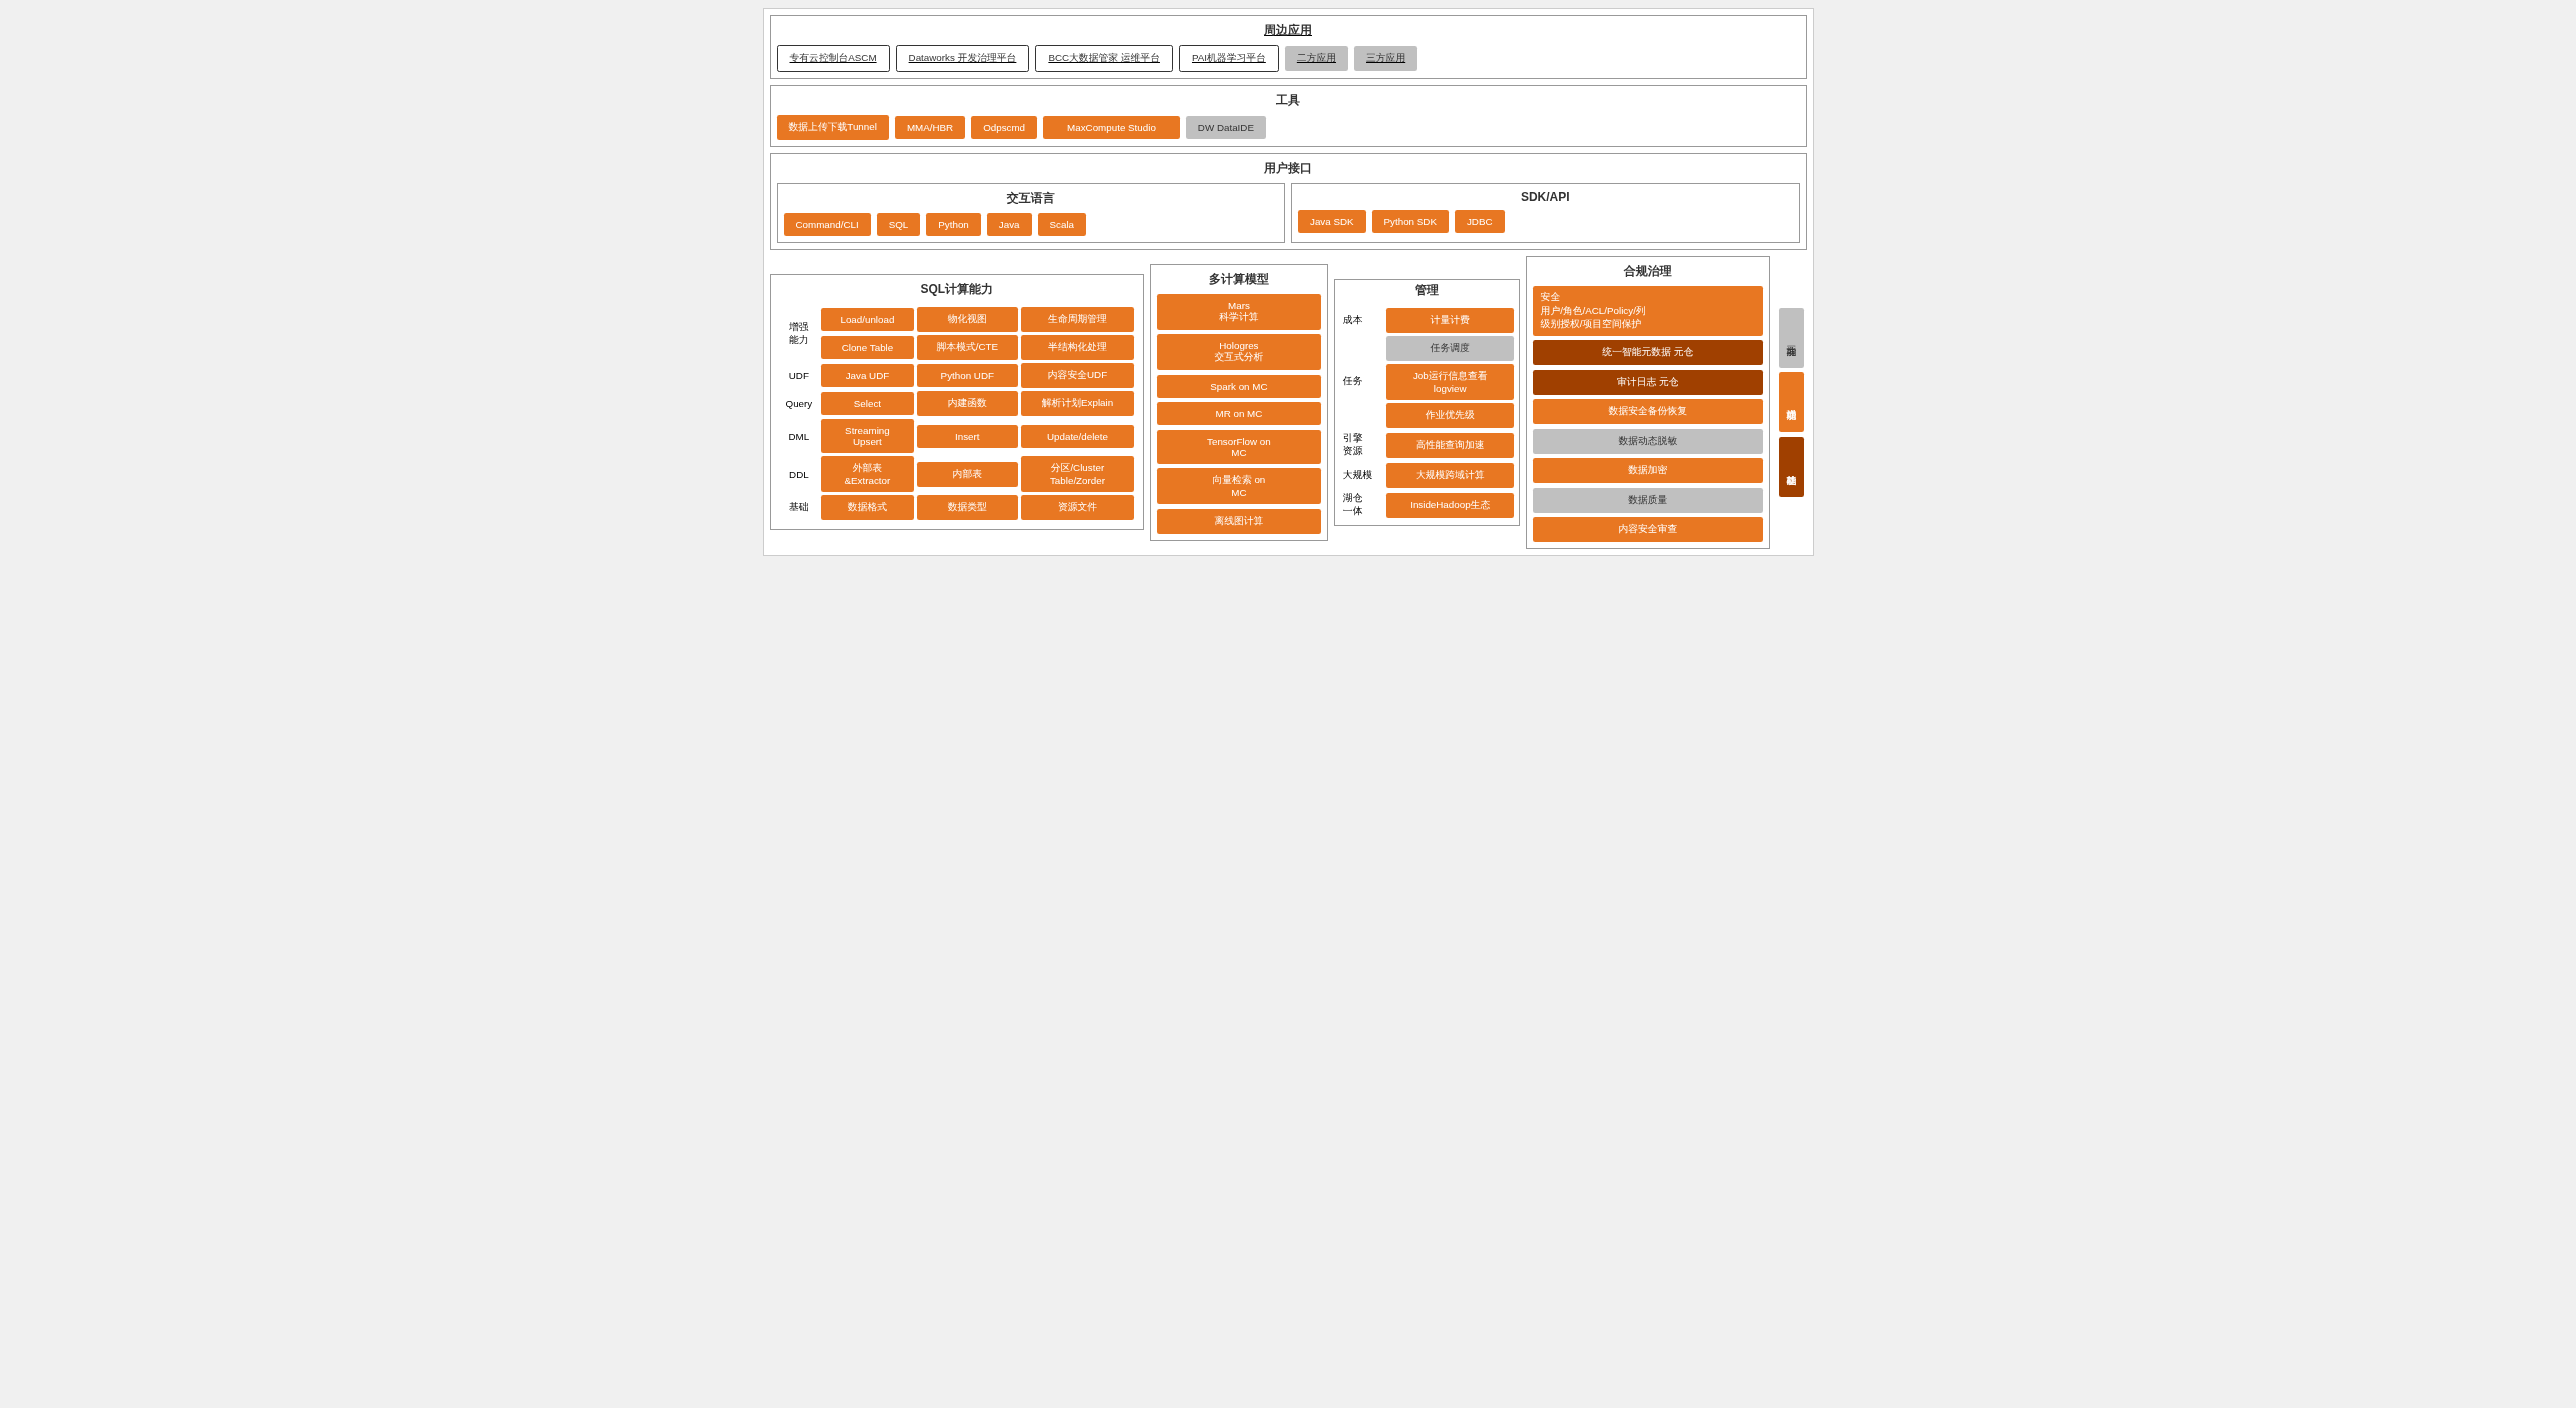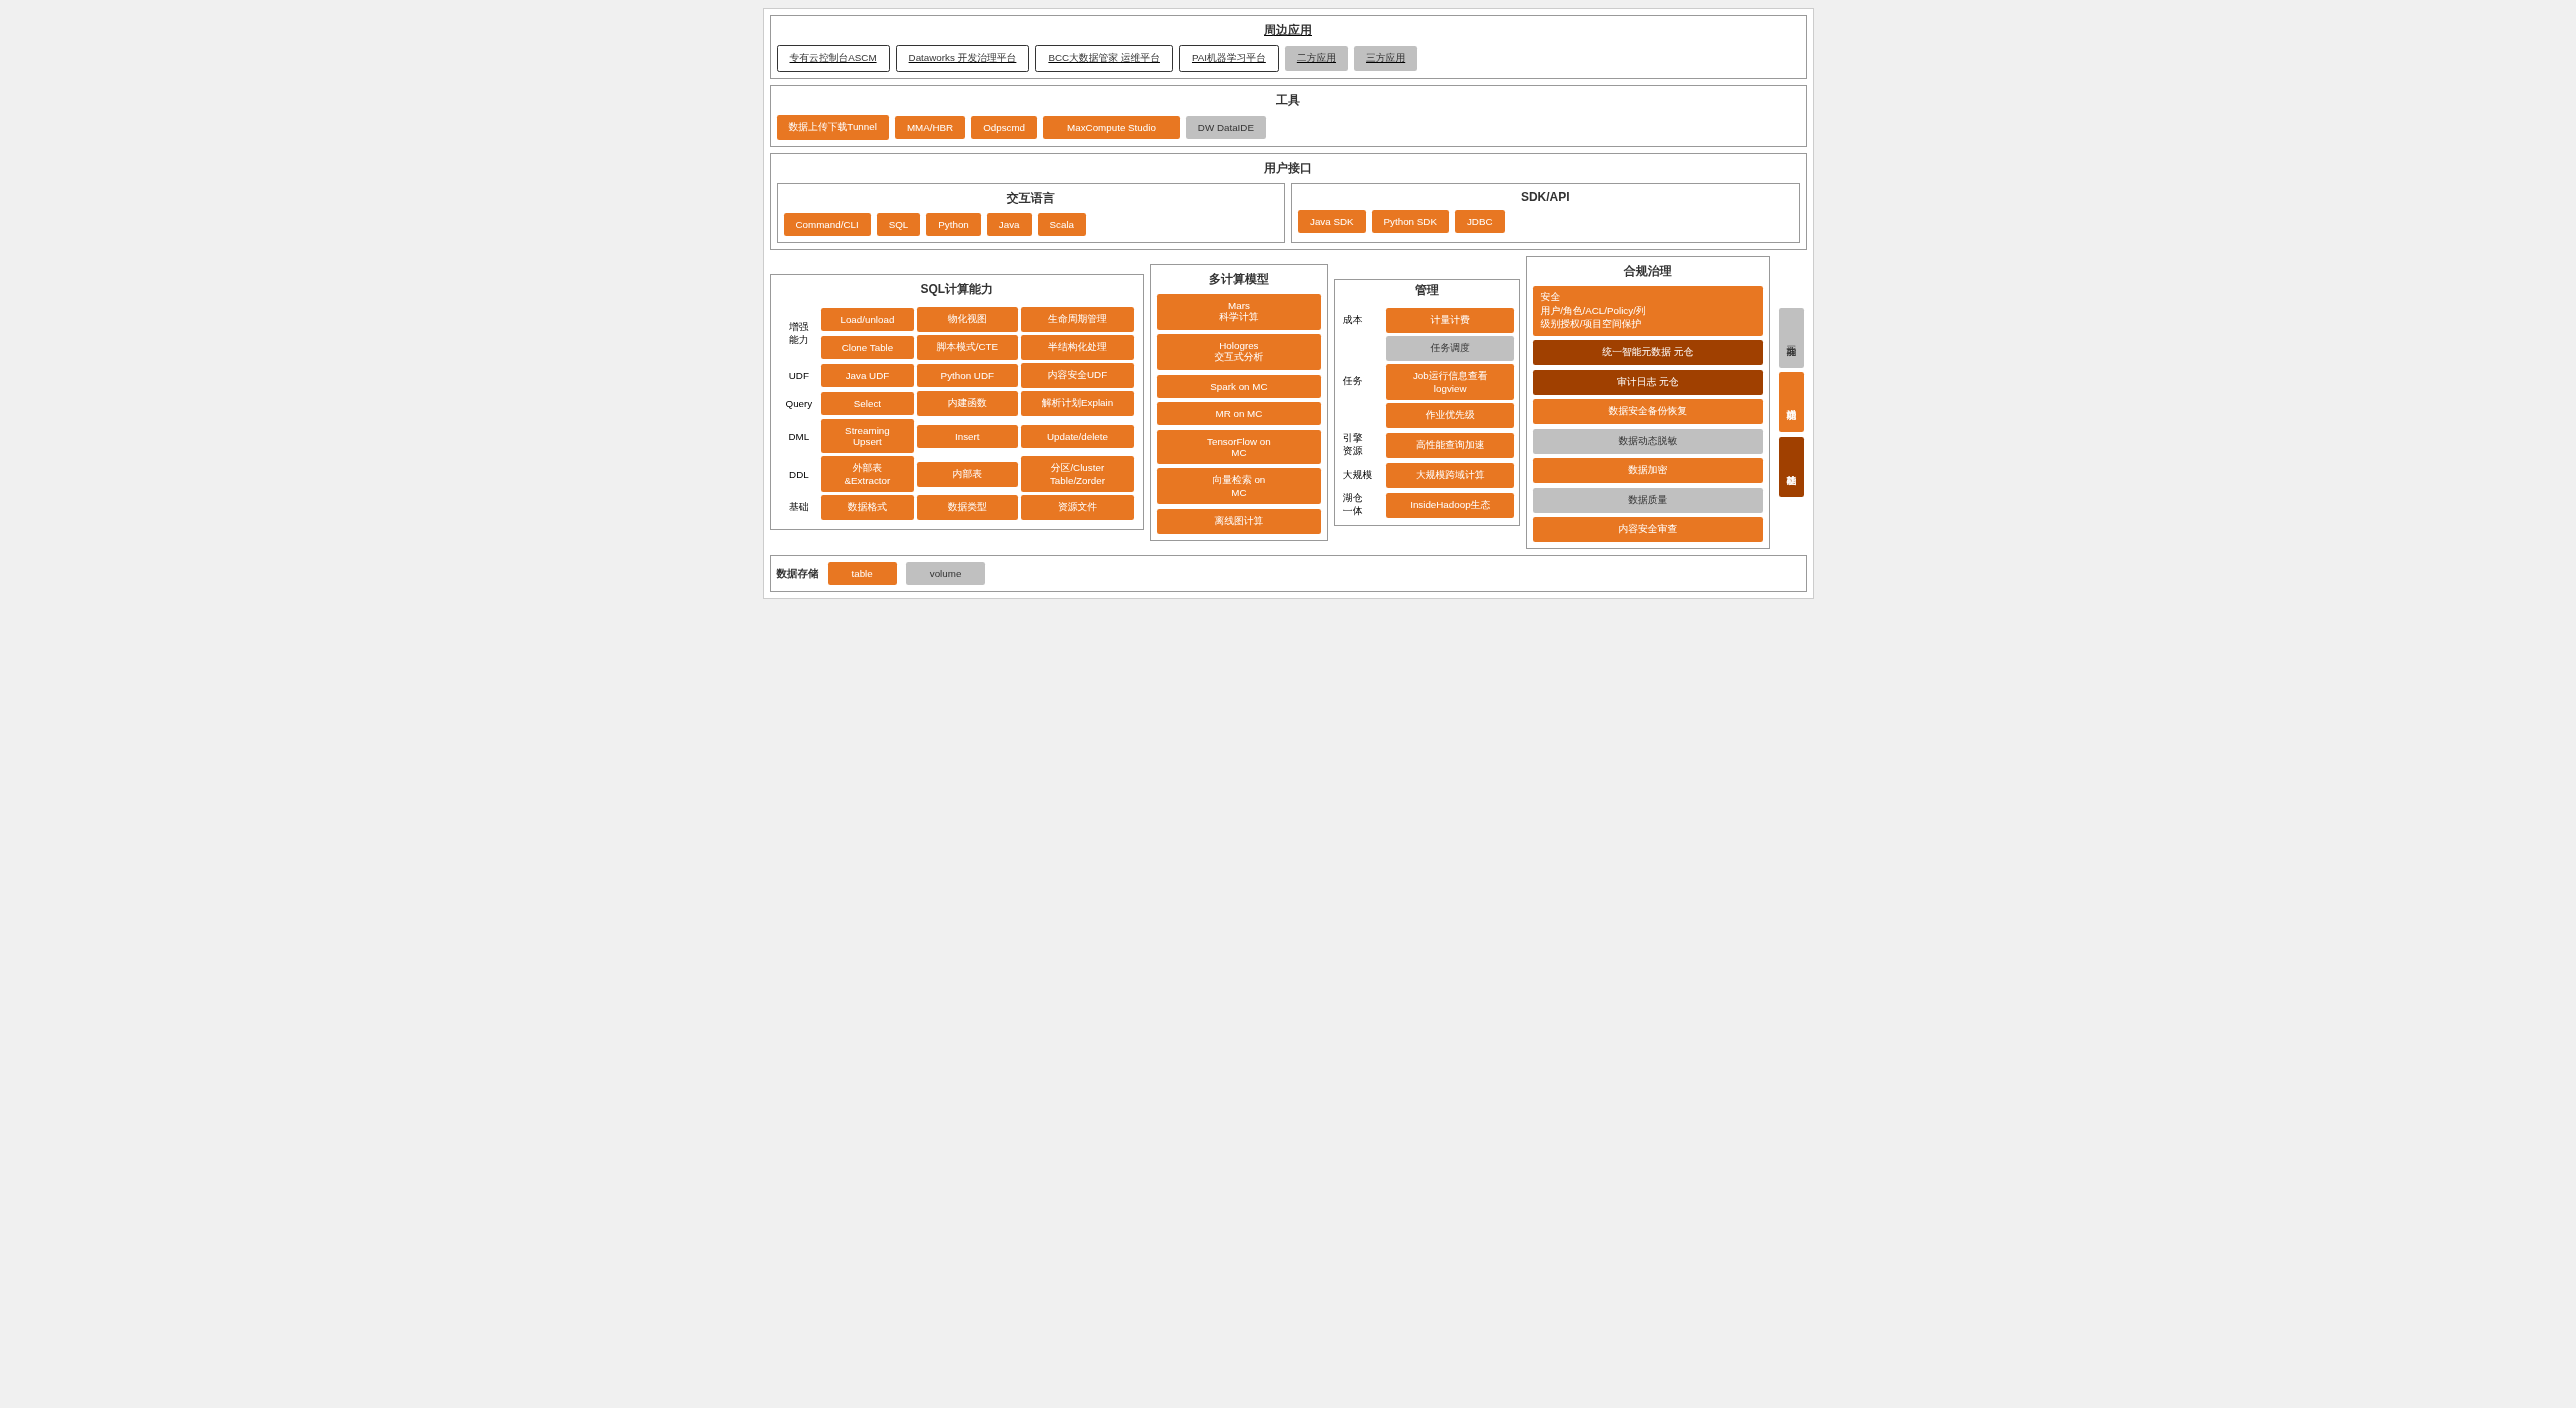--- a/index.html
+++ b/index.html
@@ -339,20 +339,15 @@
     </div>
 
     <div class="right-sidebar">
       <button class="gray-btn" style="writing-mode:vertical-rl; padding:15px 6px; height:60px; font-size:9.8px;">三方功能</button>
       <button class="orange-btn" style="writing-mode:vertical-rl; padding:15px 6px; height:60px; font-size:9.8px;">增强功能</button>
       <button style="background:#a04000; color:white; border:none; padding:15px 6px; border-radius:2.3px; font-size:9.8px; cursor:pointer; writing-mode:vertical-rl; height:60px; font-family: 'Microsoft YaHei', Arial, sans-serif;">基础功能</button>
     </div>
 
   </div>
 
-  <div class="storage-section">
-    <span style="font-size:10.5px; font-weight:bold; color:#333;">数据存储</span>
-    <button class="orange-btn" style="padding: 6px 24px;">table</button>
-    <button class="gray-btn" style="padding: 6px 24px;">volume</button>
-  </div>
 
 </div>
 
 
 </body></html>

